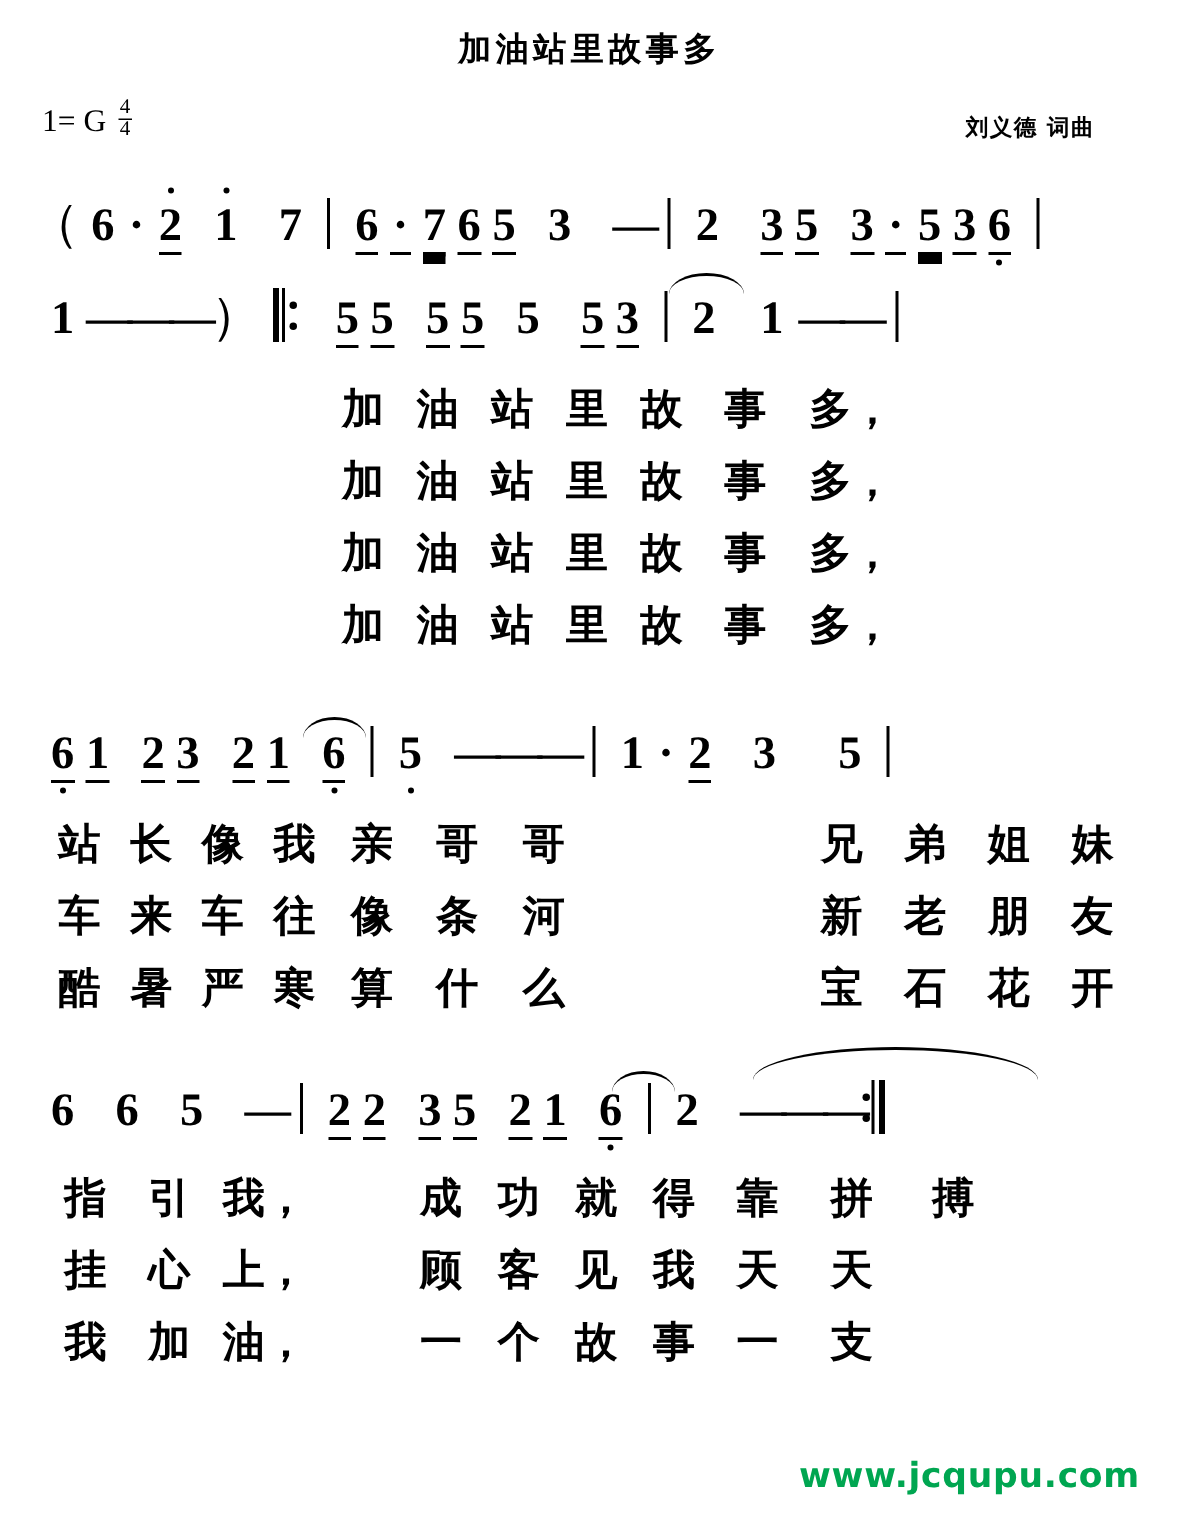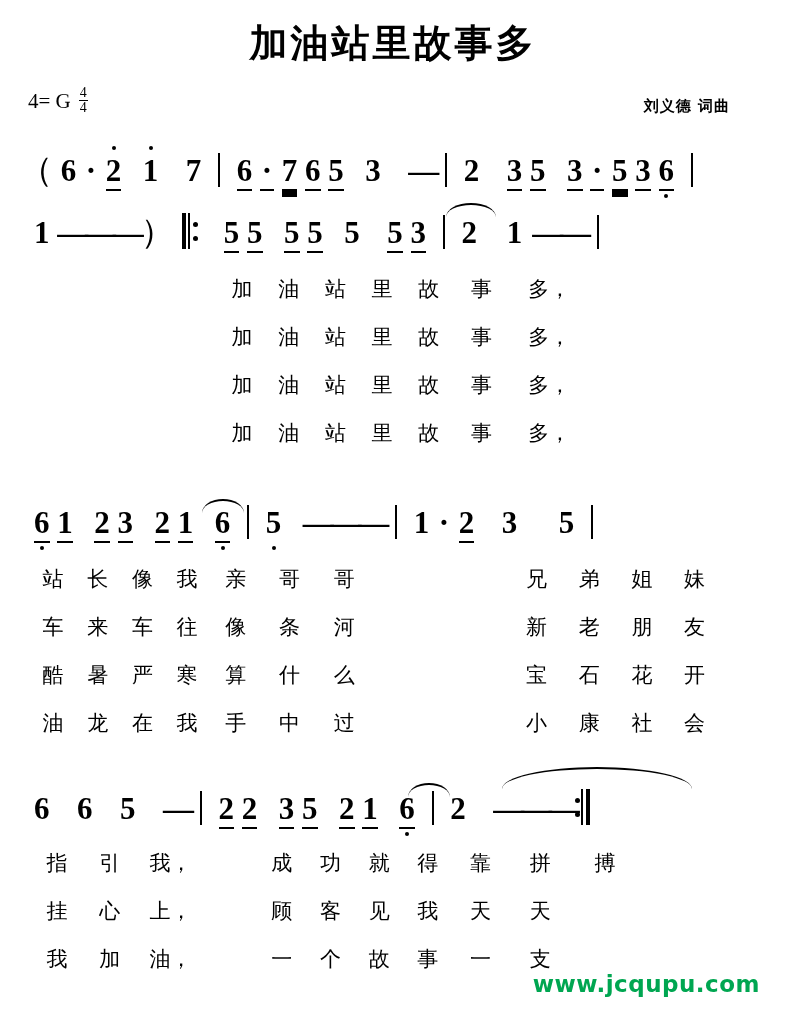--- a/index.html
+++ b/index.html
@@ -17,21 +17,21 @@
   }
   .sheet {
     position: relative;
     width: 786px;
     height: 1013px;
   }
   .title {
     text-align: center;
     font-family: "DejaVu Sans", sans-serif;
     font-weight: bold;
-    font-size: 38px;
+    font-size: 22px;
     letter-spacing: 3px;
     padding-top: 18px;
   }
   .meta-row {
     position: relative;
     height: 46px;
     margin-top: 14px;
   }
   .key-sig {
     position: absolute;
@@ -154,24 +154,25 @@
   .repeat-start .d1 { left: 11px; top: 9px; }
   .repeat-start .d2 { left: 11px; top: 23px; }
   .repeat-end .d1 { left: -2px; top: 9px; }
   .repeat-end .d2 { left: -2px; top: 23px; }
 
   .paren { display:inline-block; font-size: 34px; font-weight: normal; }
 
   
   .lyric-line {
     font-family: "DejaVu Sans", sans-serif;
-    font-size: 21px;
+    font-size: 28px;
     white-space: nowrap;
     height: 48px;
     letter-spacing: 0;
+    font-weight: bold;
   }
   .lyric-indent-1 { margin-left: 222px; }
   .lyric-block-2 { margin-left: 34px; }
   .lyric-block-3 { margin-left: 34px; }
   .ly { display: inline-block; text-align: center; }
 
   .watermark {
     position: absolute;
     right: 26px;
     bottom: 16px;
@@ -185,21 +186,21 @@
 </style>
 </head>
 <body>
 
 <div class="sheet">
 
   <div class="title">加油站里故事多</div>
 
   <div class="meta-row">
     <div class="key-sig">
-      <span>4= G</span>
+      <span>1= G</span>
       <span class="frac">
         <span class="num">4</span>
         <span class="den">4</span>
       </span>
     </div>
     <div class="author">刘义德 词曲</div>
   </div>
 
   <div class="music-line" style="margin-top:18px;margin-left:19px;">
     <span class="paren">（</span>
@@ -368,34 +369,20 @@
       <span class="ly" style="width:38px">寒</span>
       <span class="ly" style="width:46px">算</span>
       <span class="ly" style="width:48px">什</span>
       <span class="ly" style="width:48px">么</span>
       <span class="ly" style="width:132px"></span>
       <span class="ly" style="width:46px">宝</span>
       <span class="ly" style="width:46px">石</span>
       <span class="ly" style="width:46px">花</span>
       <span class="ly" style="width:46px">开</span>
     </div>
-    <div class="lyric-line">
-      <span class="ly" style="width:38px">油</span>
-      <span class="ly" style="width:38px">龙</span>
-      <span class="ly" style="width:38px">在</span>
-      <span class="ly" style="width:38px">我</span>
-      <span class="ly" style="width:46px">手</span>
-      <span class="ly" style="width:48px">中</span>
-      <span class="ly" style="width:48px">过</span>
-      <span class="ly" style="width:132px"></span>
-      <span class="ly" style="width:46px">小</span>
-      <span class="ly" style="width:46px">康</span>
-      <span class="ly" style="width:46px">社</span>
-      <span class="ly" style="width:46px">会</span>
-    </div>
   </div>
 
   <div class="music-line sec" style="margin-top:32px;">
     <span class="n">6</span>
     <span class="sp"></span>
     <span class="n">6</span>
     <span class="sp"></span>
     <span class="n">5</span>
     <span class="sp"></span>
     <span class="dash">—</span>

